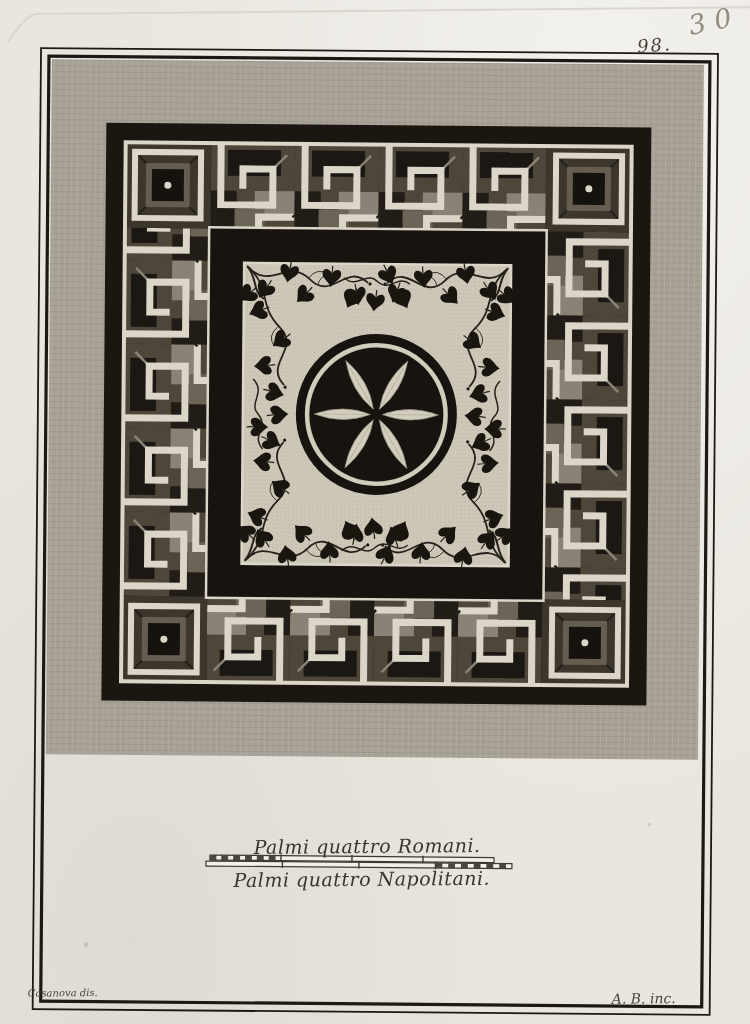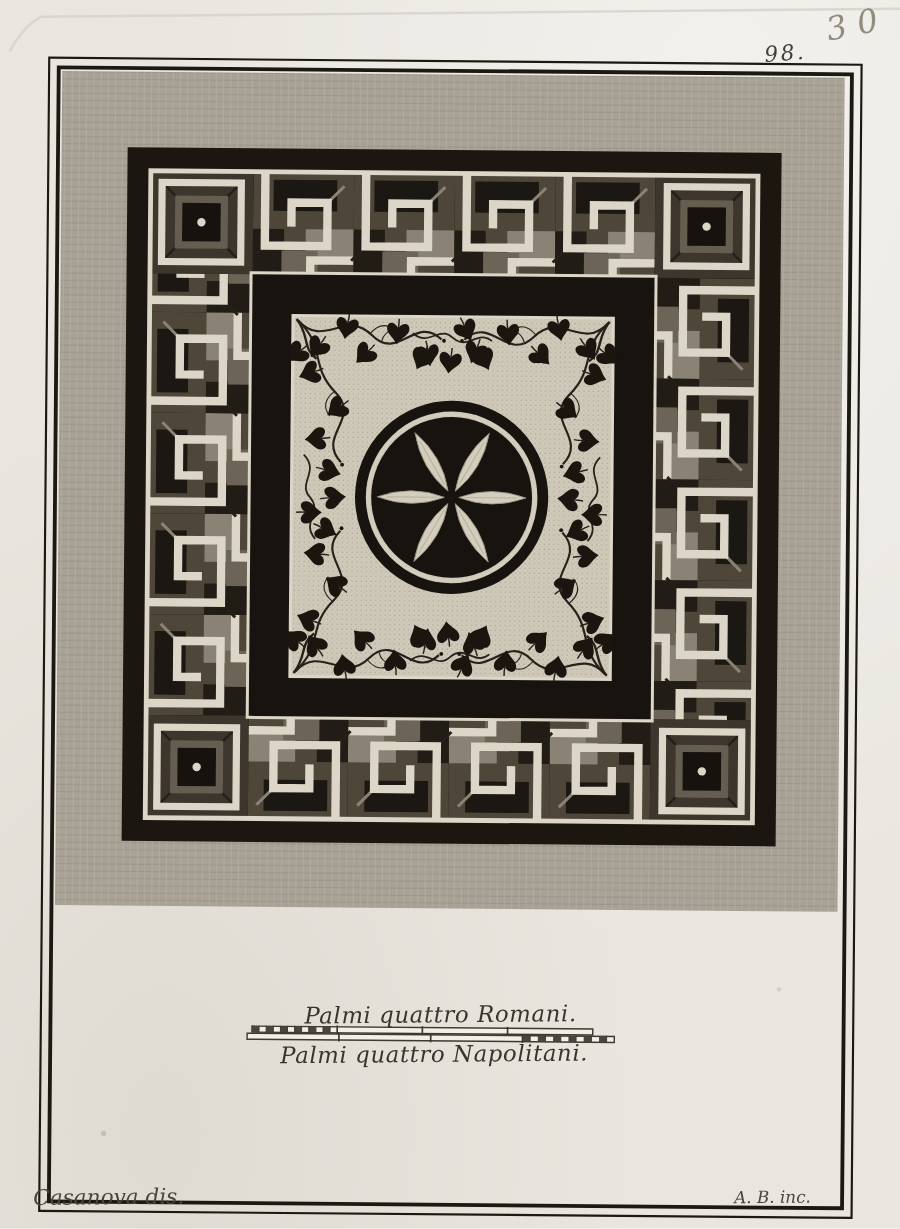--- a/index.html
+++ b/index.html
@@ -11,21 +11,21 @@
       #e9e6df;
     font-family:"DejaVu Serif","Liberation Serif",serif;
   }
   .plate{position:absolute;inset:0;transform:rotate(0.5deg);transform-origin:375px 512px;}
   .plate svg{position:absolute;left:0;top:0;}
   .txt{position:absolute;color:#3a352c;font-style:italic;white-space:nowrap;}
   .pencil{left:684px;top:2px;font-size:27px;letter-spacing:9px;color:#928c7f;transform:rotate(-12deg);}
   .plateno{left:633px;top:32px;font-size:18px;color:#453f36;transform:rotate(-5deg);letter-spacing:2px;}
   .cap1{left:230px;top:835px;width:280px;text-align:center;font-size:19px;letter-spacing:.5px;transform:rotate(-1deg);}
   .cap2{left:210px;top:868px;width:310px;text-align:center;font-size:19px;letter-spacing:.5px;transform:rotate(-1deg);}
-  .sigL{left:32px;top:990px;font-size:18px;color:#4a453c;transform:rotate(-1deg);}
+  .sigL{left:32px;top:990px;font-size:10px;color:#4a453c;transform:rotate(-1deg);}
   .sigR{left:616px;top:988px;font-size:14px;color:#4a453c;transform:rotate(-1deg);text-align:center;}
 </style>
 </head>
 <body>
 
 <div class="sheet">
   <div class="plate">
 
     <svg width="750" height="1024" viewBox="0 0 750 1024">
       <defs>

